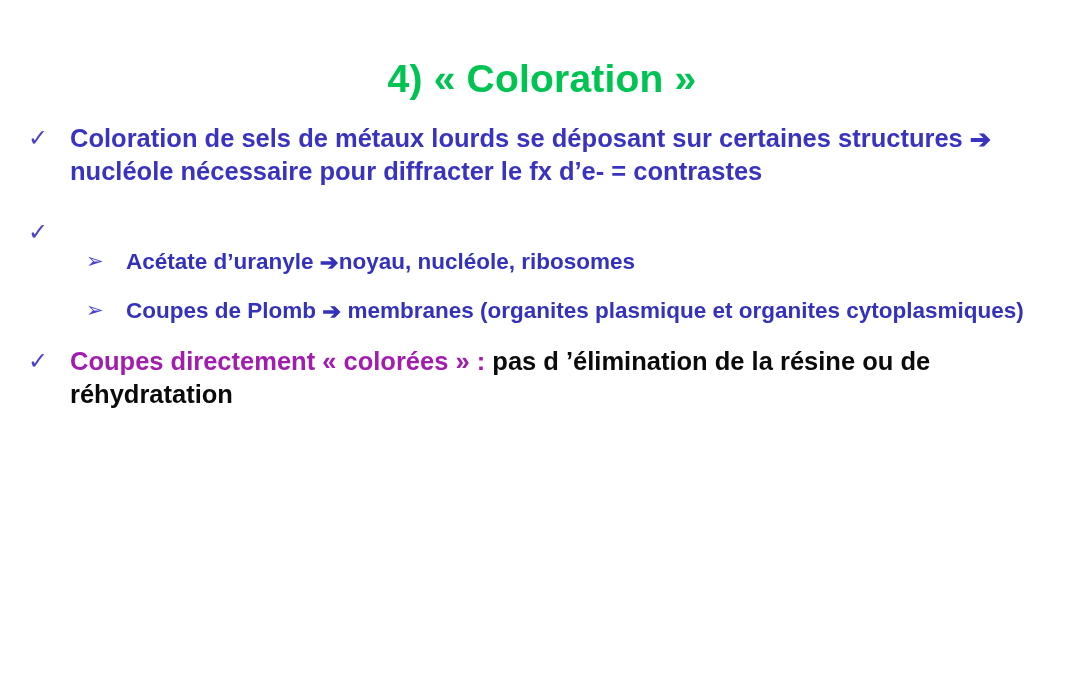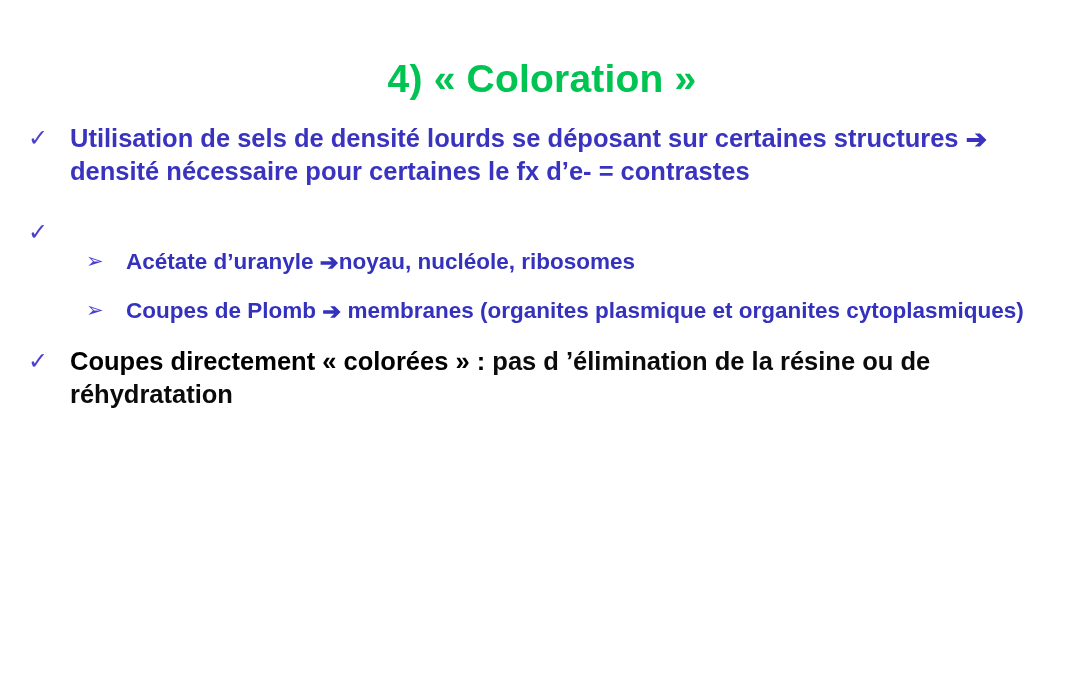--- a/index.html
+++ b/index.html
@@ -79,21 +79,21 @@
     position: absolute;
     left: 0px;
     top: 0px;
     font-size: 21px;
     font-weight: normal;
     color: #4a41cf;
     line-height: 1.28;
   }
 
   
-  .blue  { color: #000000; }
+  .blue  { color: #a21caf; }
   .black { color: #0b0b0b; }
 
   
   .arrow {
     display: inline-block;
     font-weight: bold;
     color: inherit;
     transform: translateY(1px);
   }
 
@@ -104,21 +104,21 @@
 <body>
 
 <div class="slide">
 
   <div class="slide-title">4) « Coloration »</div>
 
   <div class="body">
 
     <div class="l1">
       <span class="mark">✓</span>
-      <span class="l1-text"><span>Utilisation de sels de densité lourds se déposant sur certaines structures </span><span class="arrow">➔</span><span> densité nécessaire pour certaines le fx d’e- = contrastes</span></span>
+      <span class="l1-text"><span>Coloration de sels de métaux lourds se déposant sur certaines structures </span><span class="arrow">➔</span><span> nucléole nécessaire pour diffracter le fx d’e- = contrastes</span></span>
     </div>
 
     <div class="spacer-1"></div>
 
     <div class="l1">
       <span class="mark">✓</span>
     </div>
 
     <div class="spacer-2"></div>
 

